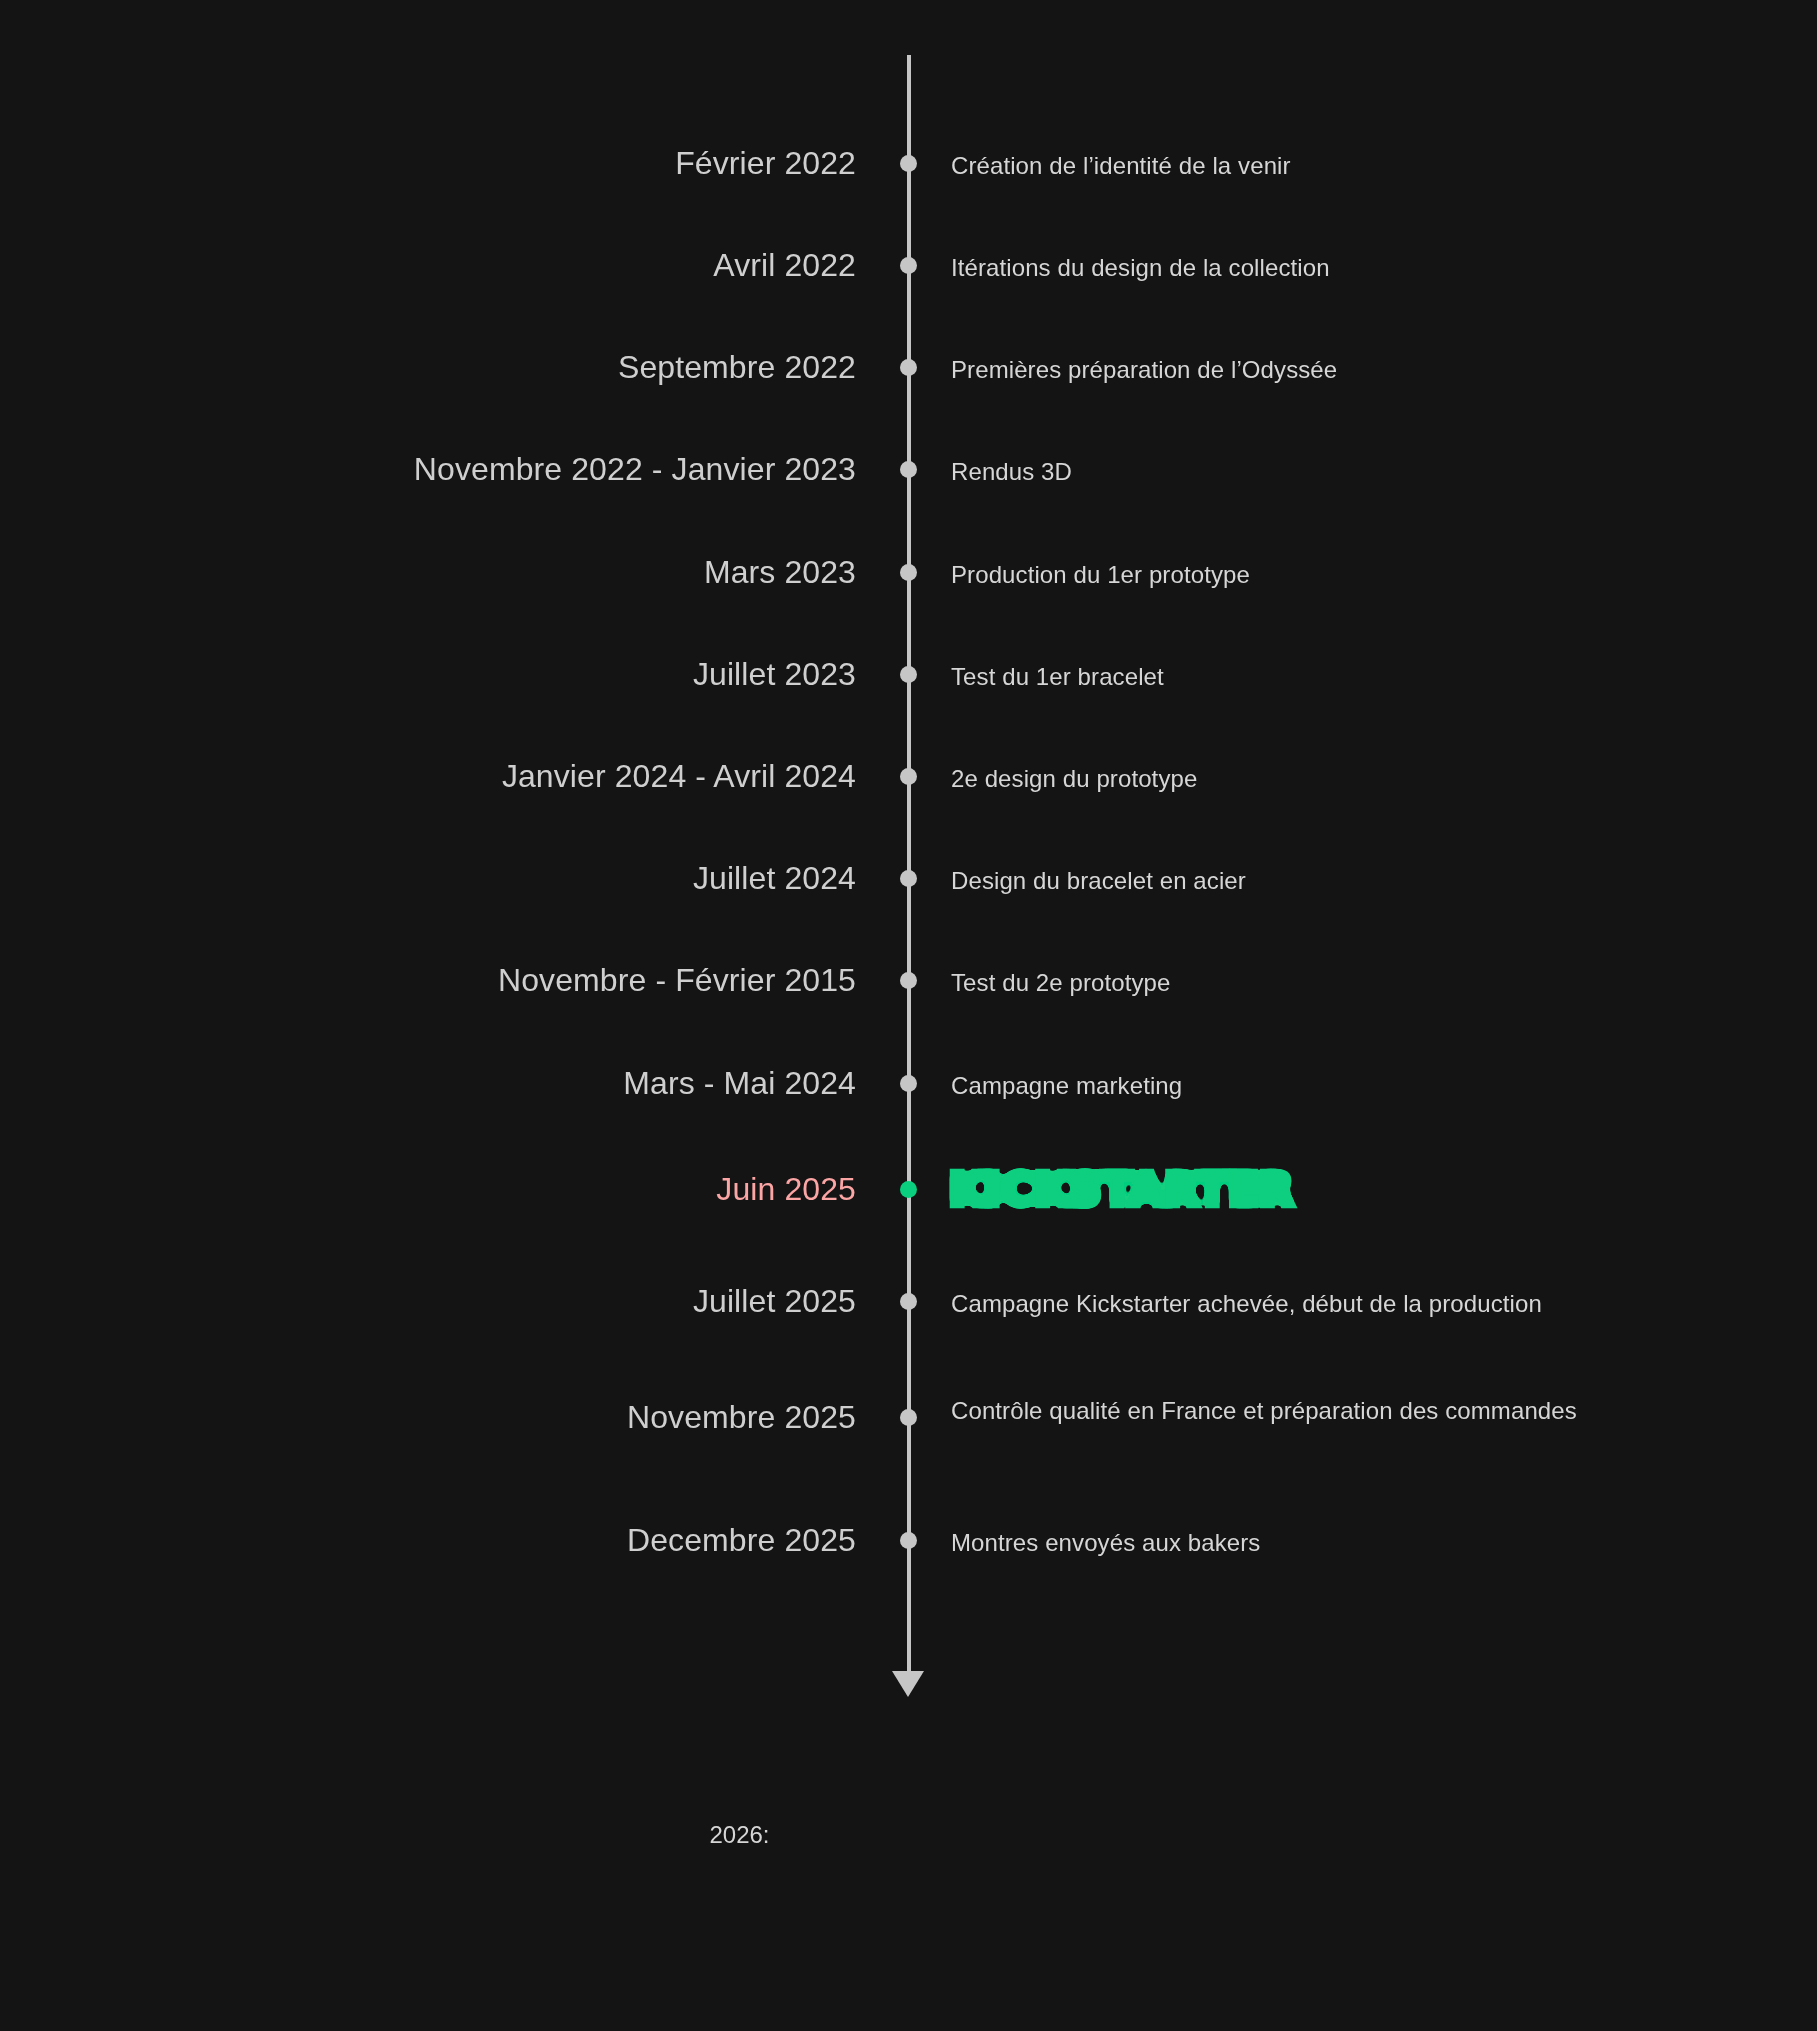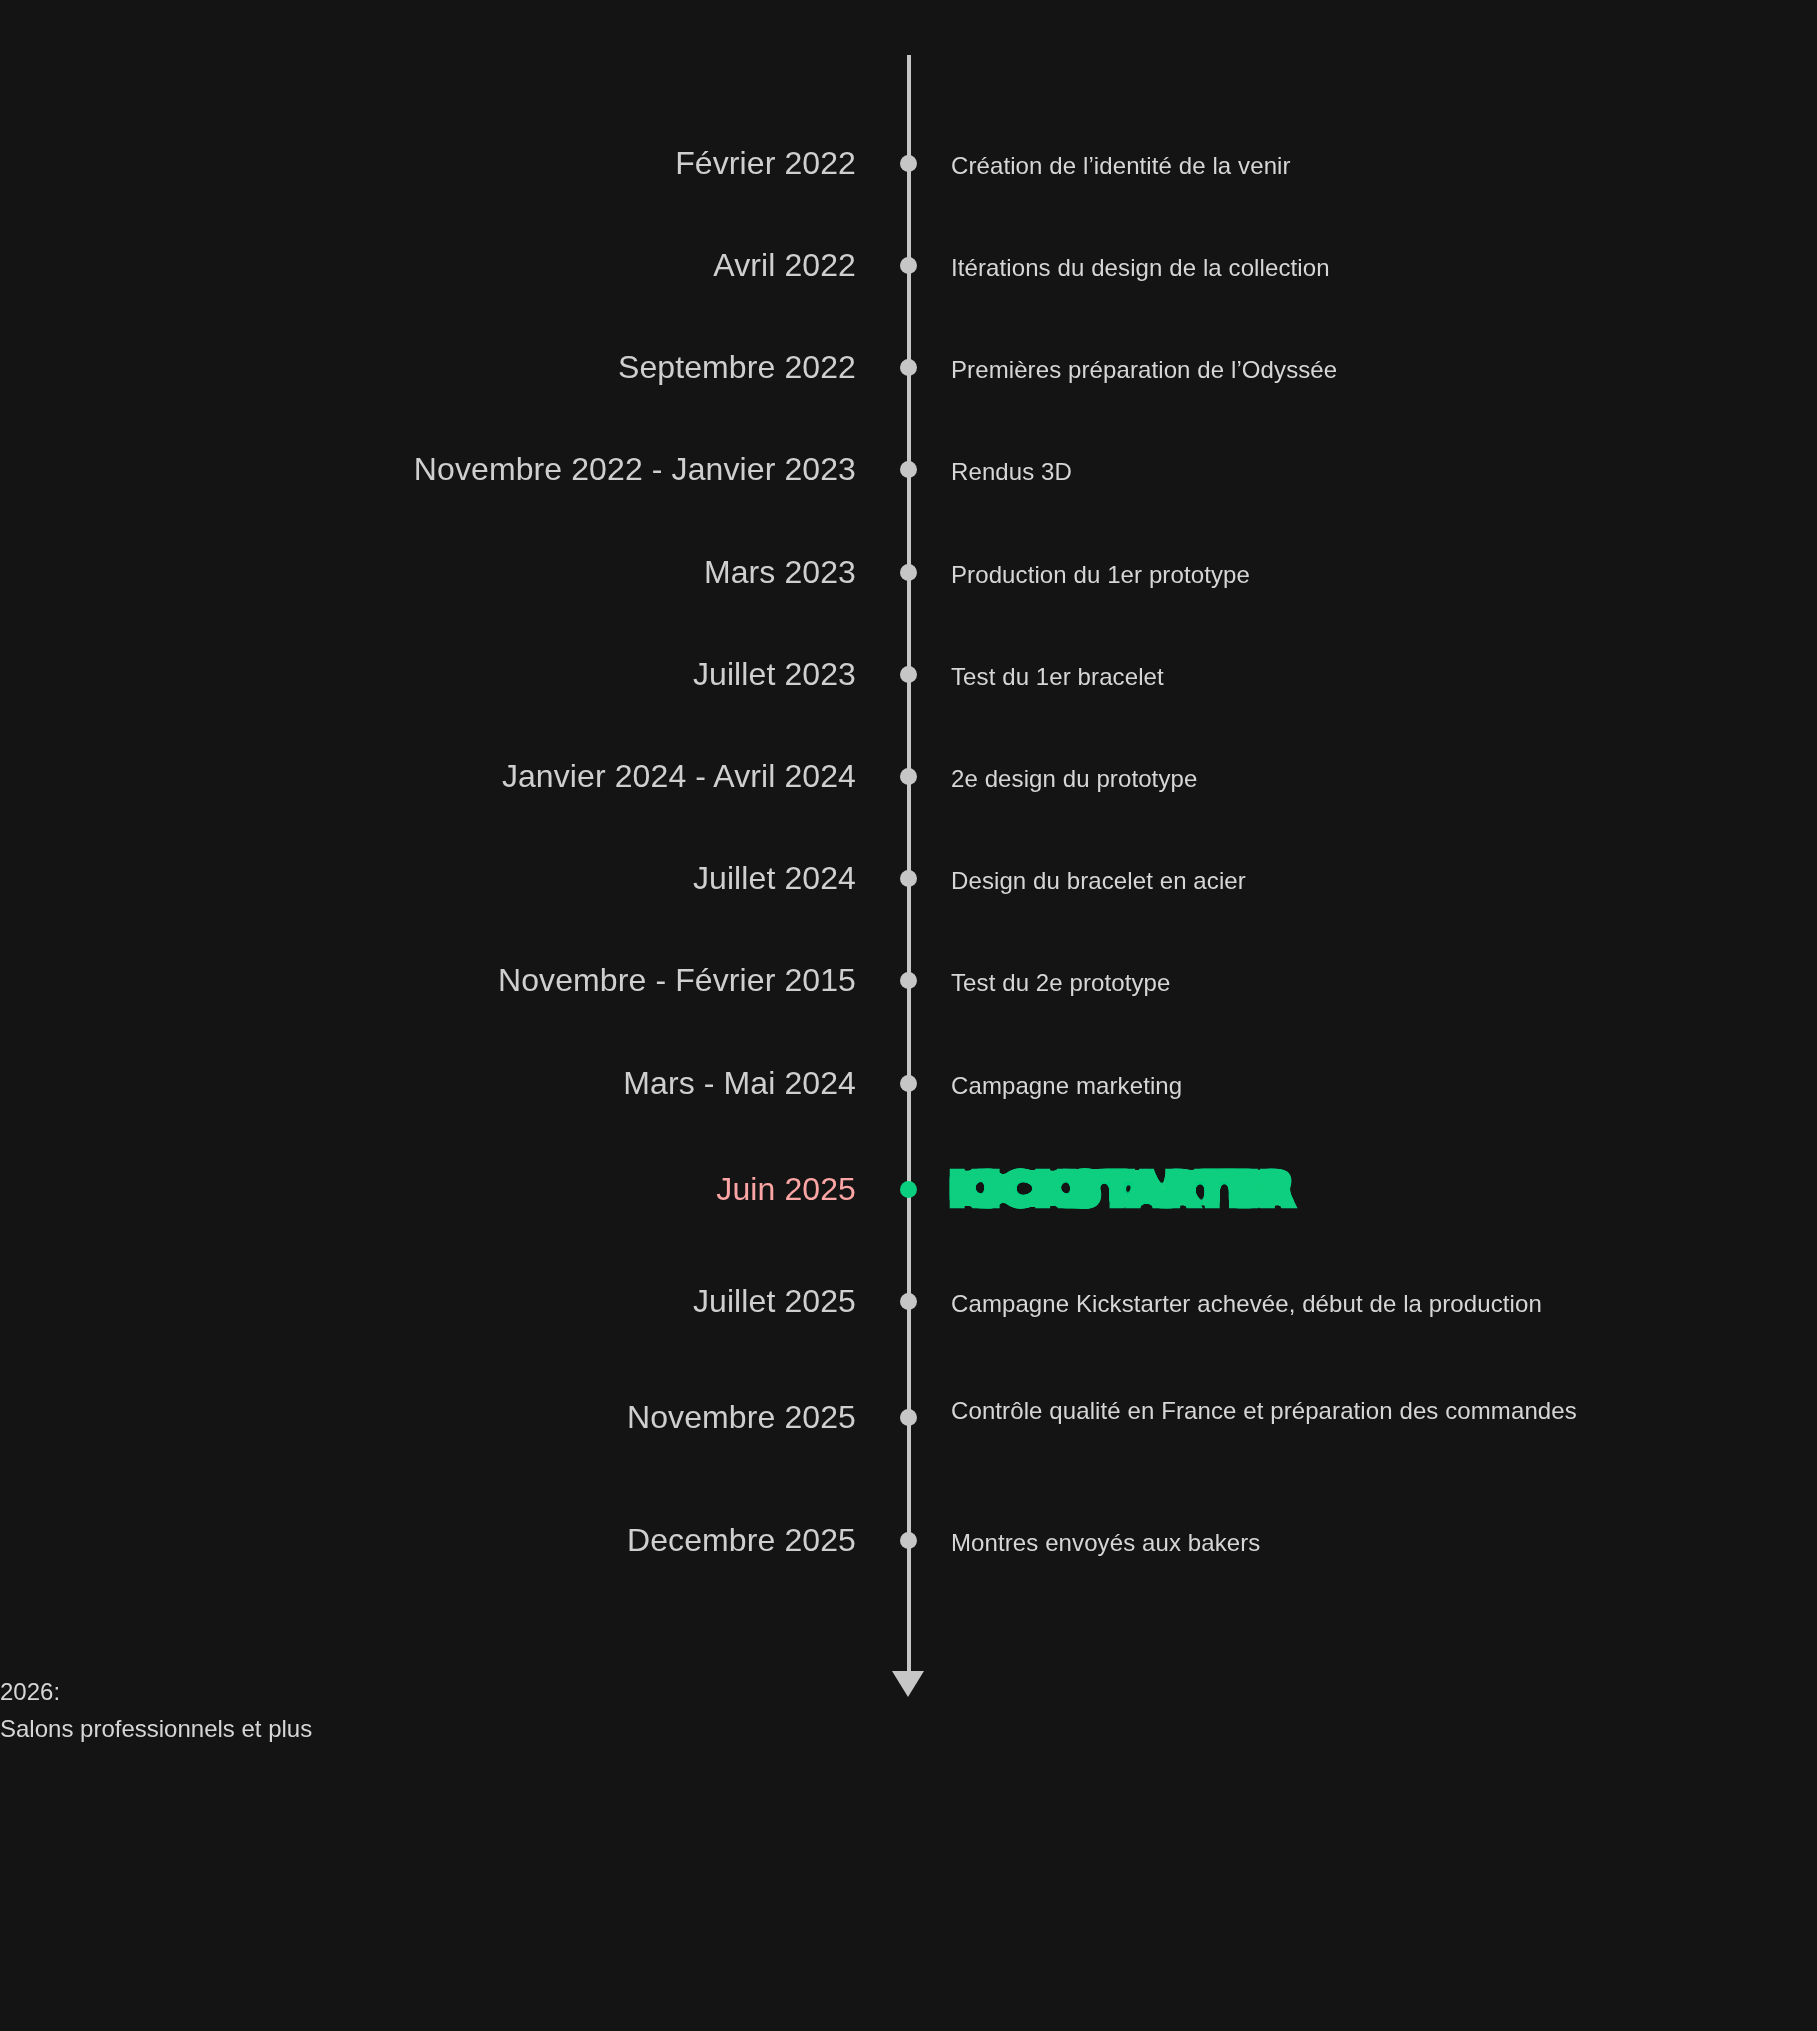--- a/index.html
+++ b/index.html
@@ -92,22 +92,23 @@
     white-space: nowrap;
     -webkit-text-stroke: 6.6px #0ACF7F;
     paint-order: stroke fill;
     filter: url(#goo);
   }
 
   
   #timeline-footer {
     position: absolute;
     left: 0;
-    top: 1673px;
+    top: 1816px;
     width: 1479px;
+    text-align: center;
     font-size: 24px;
     line-height: 37px;
     color: #d6d6d6;
   }
   #timeline-footer div { display: block; }
 
   #goo-defs { position: absolute; width: 0; height: 0; overflow: hidden; }
 </style>
 </head>
 <body>
@@ -193,15 +194,14 @@
     </div>
     <div class="row" style="top: 1540px;">
       <div class="date">Decembre 2025</div>
       <div class="dot"></div>
       <div class="desc">Montres envoyés aux bakers</div>
     </div>
   </div>
 
 <div id="timeline-footer">
   <div>2026:</div>
-  <div>Salons professionnels et plus</div>
 </div>
 
 
 </body></html>

